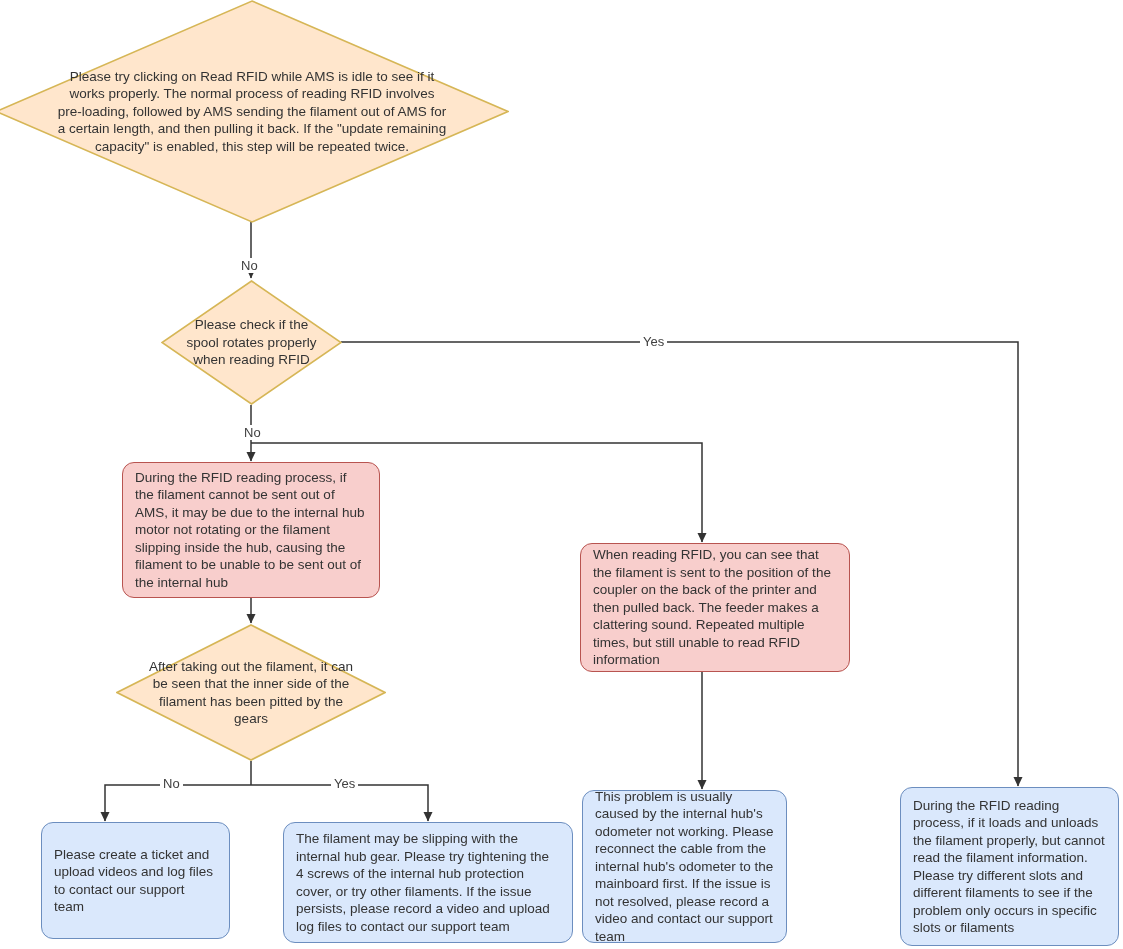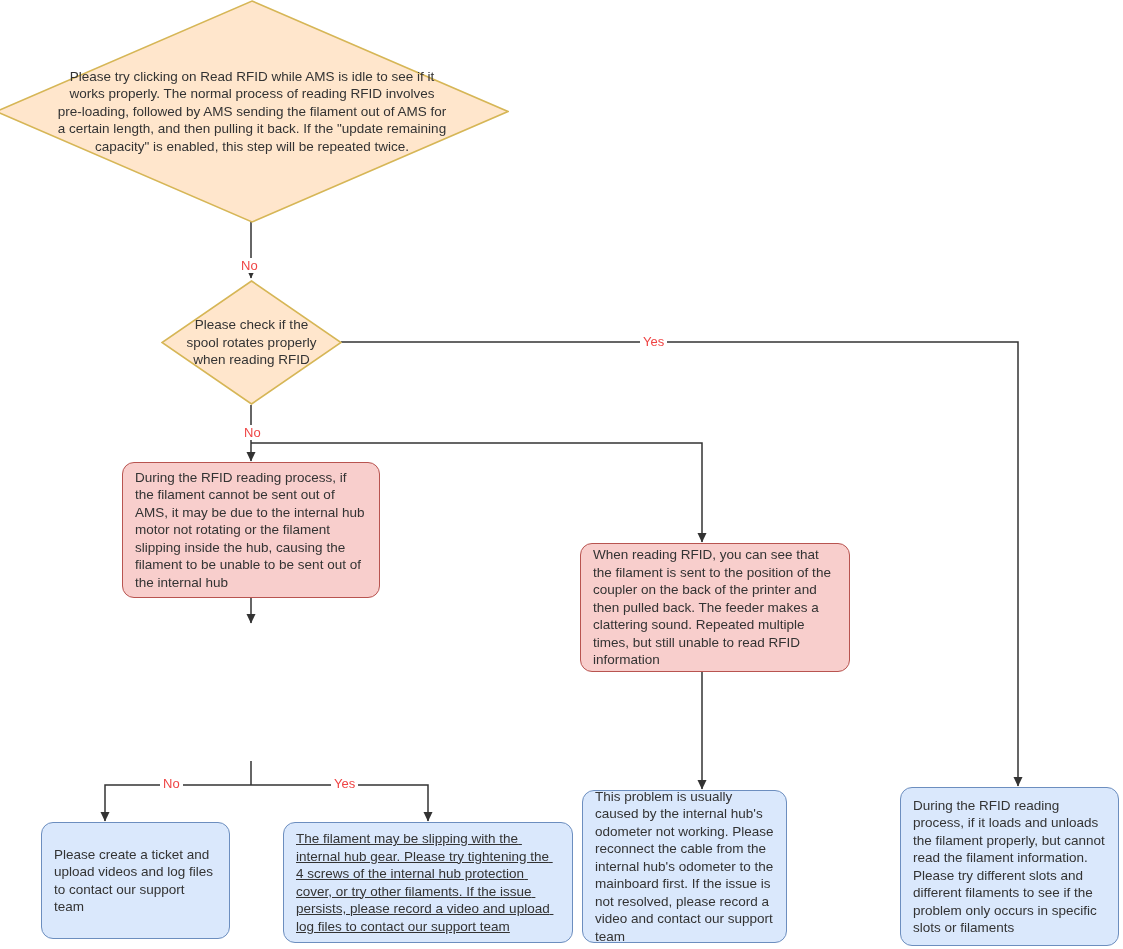--- a/index.html
+++ b/index.html
@@ -32,21 +32,21 @@
     display:flex;align-items:center;justify-content:center;
     text-align:center;
     font-size:13.5px;line-height:17.5px;
     white-space:pre-wrap;
     padding:0 6px;box-sizing:border-box;
   }
 
   .edge-label{
     position:absolute;
     font-size:13px;line-height:15px;
-    color:#ef4444;
+    color:#404040;
     background:#ffffff;
     padding:0 3px;
     white-space:nowrap;
   }
 </style>
 </head>
 <body>
 
 <div id="canvas">
 
@@ -93,26 +93,32 @@
   </div>
 
   <div class="node box pink" style="left:122px;top:462px;width:258px;height:136px;">
     <div class="txt">During the RFID reading process, if the filament cannot be sent out of AMS, it may be due to the internal hub motor not rotating or the filament slipping inside the hub, causing the filament to be unable to be sent out of the internal hub</div>
   </div>
 
   <div class="node box pink" style="left:580px;top:543px;width:270px;height:129px;">
     <div class="txt">When reading RFID, you can see that the filament is sent to the position of the coupler on the back of the printer and then pulled back. The feeder makes a clattering sound. Repeated multiple times, but still unable to read RFID information</div>
   </div>
 
+  <div class="node diamond" style="left:116px;top:624px;width:270px;height:137px;">
+    <svg class="fillpoly" viewBox="0 0 270 137" preserveAspectRatio="none">
+      <polygon points="135,1 269,68.5 135,136 1,68.5" fill="#ffe6cc" stroke="#d6b656" stroke-width="1.6"></polygon>
+    </svg>
+    <div class="dtext" style="padding:0 30px;">After taking out the filament, it can be seen that the inner side of the filament has been pitted by the gears</div>
+  </div>
 
   <div class="node box blue" style="left:4px;top:822px;width:189px;height:117px;margin-left:37px;">
     <div class="txt">Please create a ticket and upload videos and log files to contact our support team</div>
   </div>
 
-  <div class="node box blue" style="left:283px;top:822px;width:290px;height:121px;text-decoration:underline;">
+  <div class="node box blue" style="left:283px;top:822px;width:290px;height:121px;">
     <div class="txt">The filament may be slipping with the internal hub gear. Please try tightening the 4 screws of the internal hub protection cover, or try other filaments. If the issue persists, please record a video and upload log files to contact our support team</div>
   </div>
 
   <div class="node box blue" style="left:582px;top:790px;width:205px;height:153px;">
     <div class="txt">This problem is usually caused by the internal hub's odometer not working. Please reconnect the cable from the internal hub's odometer to the mainboard first. If the issue is not resolved, please record a video and contact our support team</div>
   </div>
 
   <div class="node box blue" style="left:900px;top:787px;width:219px;height:159px;">
     <div class="txt">During the RFID reading process, if it loads and unloads the filament properly, but cannot read the filament information. Please try different slots and different filaments to see if the problem only occurs in specific slots or filaments</div>
   </div>

